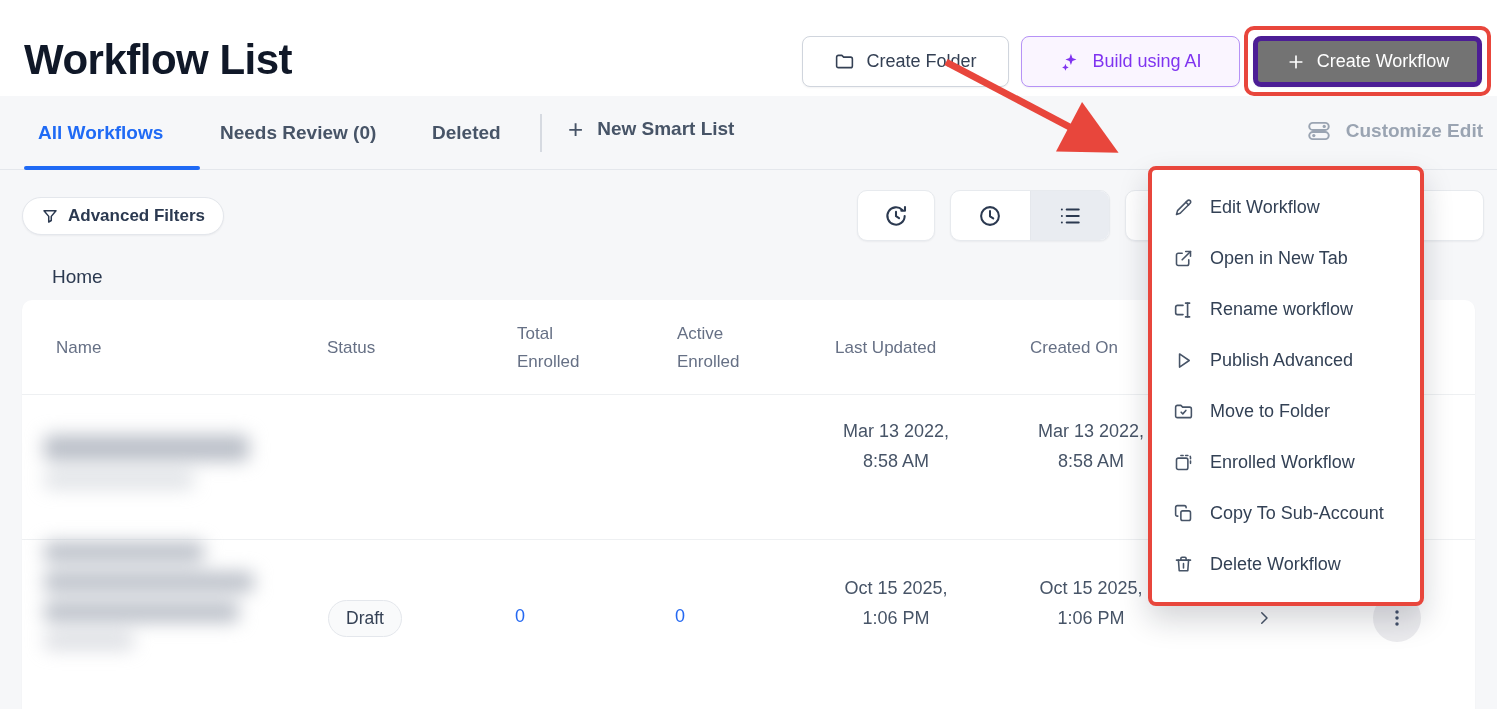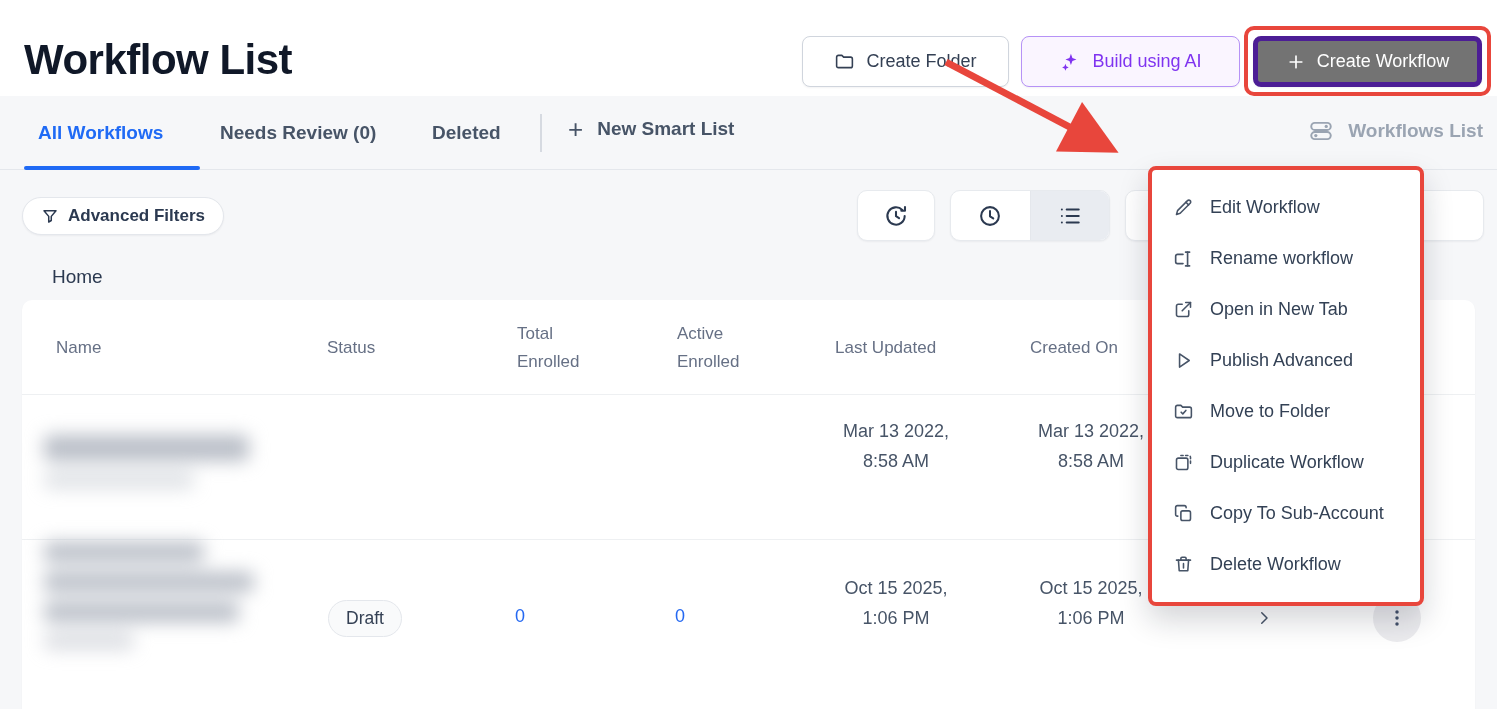--- a/index.html
+++ b/index.html
@@ -143,21 +143,21 @@
     </div>
     <div class="customize">
       <span style="display:flex">
         <svg width="26" height="26" viewBox="0 0 24 24" fill="none" stroke="#9aa4b2" stroke-width="1.8">
             <rect x="3" y="4.5" width="18" height="6.5" rx="3.25"></rect>
             <circle cx="16.8" cy="7.75" r="1.5" fill="#9aa4b2" stroke="none"></circle>
             <rect x="3" y="13" width="18" height="6.5" rx="3.25"></rect>
             <circle cx="7.2" cy="16.25" r="1.5" fill="#9aa4b2" stroke="none"></circle>
           </svg>
       </span>
-      <span>Workflows List</span>
+      <span>Customize Edit</span>
     </div>
   </div>
 
   <div class="adv-filters">
     <span style="display:flex">
       <svg width="18" height="18" viewBox="0 0 24 24" fill="none" stroke="#2b3950" stroke-width="2" stroke-linejoin="round">
           <path d="M4 5h16l-6.3 7.5V18l-3.4 2v-7.5z"></path>
         </svg>
     </span>
     <span>Advanced Filters</span>
@@ -251,41 +251,41 @@
       <span class="mi-icon">
         <svg width="21" height="21" viewBox="0 0 24 24" fill="none" stroke="currentColor" stroke-width="1.8" stroke-linecap="round" stroke-linejoin="round">
             <path d="M4 20l1.2-4.4L16.6 4.2a2.1 2.1 0 0 1 3 3L8.2 18.6 4 20z"></path>
             <path d="M14.8 6l3 3"></path>
           </svg>
       </span>
       <span>Edit Workflow</span>
     </div>
     <div class="menu-item">
       <span class="mi-icon">
+        <svg width="21" height="21" viewBox="0 0 24 24" fill="none" stroke="currentColor" stroke-width="1.8" stroke-linecap="round" stroke-linejoin="round">
+            <path d="M18 13.5V18a2 2 0 0 1-2 2H6a2 2 0 0 1-2-2V8a2 2 0 0 1 2-2h4.5"></path>
+            <path d="M14.5 4H20v5.5"></path>
+            <path d="M10.5 13.5L20 4"></path>
+          </svg>
+      </span>
+      <span>Open in New Tab</span>
+    </div>
+    <div class="menu-item">
+      <span class="mi-icon">
         <svg width="22" height="22" viewBox="0 0 24 24" fill="none" stroke="currentColor" stroke-width="1.8" stroke-linecap="round" stroke-linejoin="round">
             <path d="M12 7H6a2 2 0 0 0-2 2v6a2 2 0 0 0 2 2h6"></path>
             <path d="M17 4.5v15"></path>
             <path d="M14.8 4.5h4.4M14.8 19.5h4.4"></path>
             <path d="M20 9h.5a1.5 1.5 0 0 1 1.5 1.5v3A1.5 1.5 0 0 1 20.5 15H20" opacity="0"></path>
           </svg>
       </span>
       <span>Rename workflow</span>
     </div>
     <div class="menu-item">
       <span class="mi-icon">
-        <svg width="21" height="21" viewBox="0 0 24 24" fill="none" stroke="currentColor" stroke-width="1.8" stroke-linecap="round" stroke-linejoin="round">
-            <path d="M18 13.5V18a2 2 0 0 1-2 2H6a2 2 0 0 1-2-2V8a2 2 0 0 1 2-2h4.5"></path>
-            <path d="M14.5 4H20v5.5"></path>
-            <path d="M10.5 13.5L20 4"></path>
-          </svg>
-      </span>
-      <span>Open in New Tab</span>
-    </div>
-    <div class="menu-item">
-      <span class="mi-icon">
         <svg width="21" height="21" viewBox="0 0 24 24" fill="none" stroke="currentColor" stroke-width="1.8" stroke-linejoin="round">
             <path d="M7.5 4.5l11 7.5-11 7.5z"></path>
           </svg>
       </span>
       <span>Publish Advanced</span>
     </div>
     <div class="menu-item">
       <span class="mi-icon">
         <svg width="21" height="21" viewBox="0 0 24 24" fill="none" stroke="currentColor" stroke-width="1.8" stroke-linecap="round" stroke-linejoin="round">
             <path d="M3 7a2 2 0 0 1 2-2h4l2 2h8a2 2 0 0 1 2 2v8a2 2 0 0 1-2 2H5a2 2 0 0 1-2-2z"></path>
@@ -294,21 +294,21 @@
       </span>
       <span>Move to Folder</span>
     </div>
     <div class="menu-item">
       <span class="mi-icon">
         <svg width="21" height="21" viewBox="0 0 24 24" fill="none" stroke="currentColor" stroke-width="1.8" stroke-linecap="round" stroke-linejoin="round">
             <rect x="4" y="7" width="13" height="13" rx="2"></rect>
             <path d="M9 4h9a2 2 0 0 1 2 2v9" stroke-dasharray="2.6 2.8"></path>
           </svg>
       </span>
-      <span>Duplicate Workflow</span>
+      <span>Enrolled Workflow</span>
     </div>
     <div class="menu-item">
       <span class="mi-icon">
         <svg width="21" height="21" viewBox="0 0 24 24" fill="none" stroke="currentColor" stroke-width="1.8" stroke-linecap="round" stroke-linejoin="round">
             <rect x="9" y="9" width="11" height="11" rx="2"></rect>
             <path d="M5.5 15H5a2 2 0 0 1-2-2V5a2 2 0 0 1 2-2h8a2 2 0 0 1 2 2v.5"></path>
           </svg>
       </span>
       <span>Copy To Sub-Account</span>
     </div>

